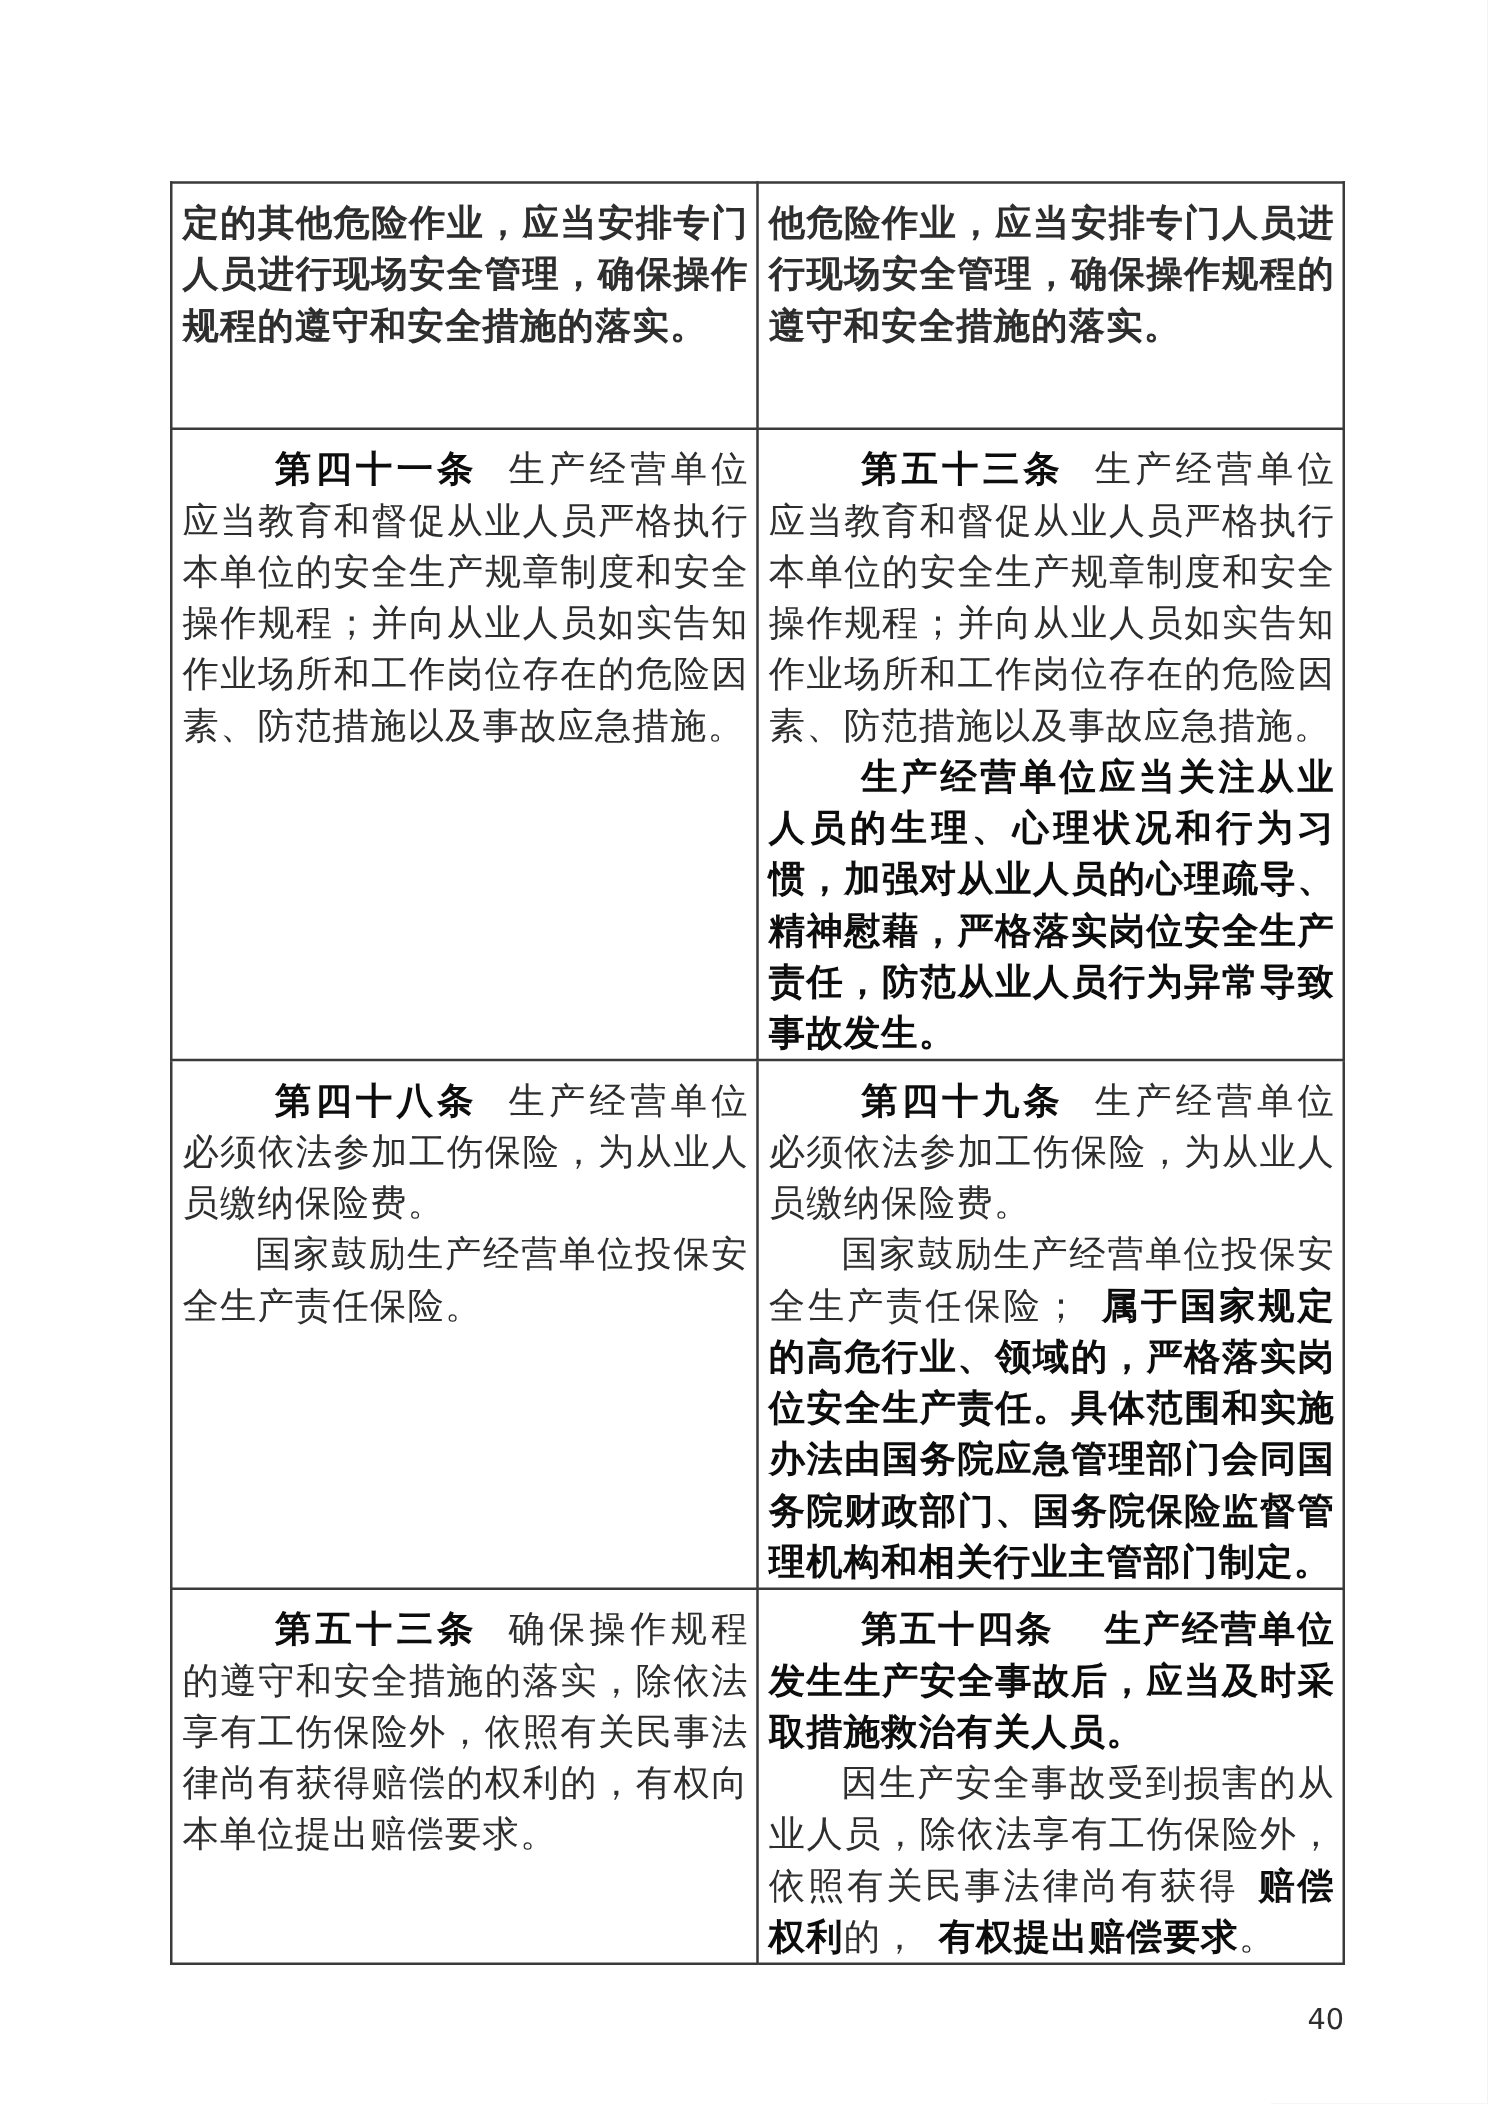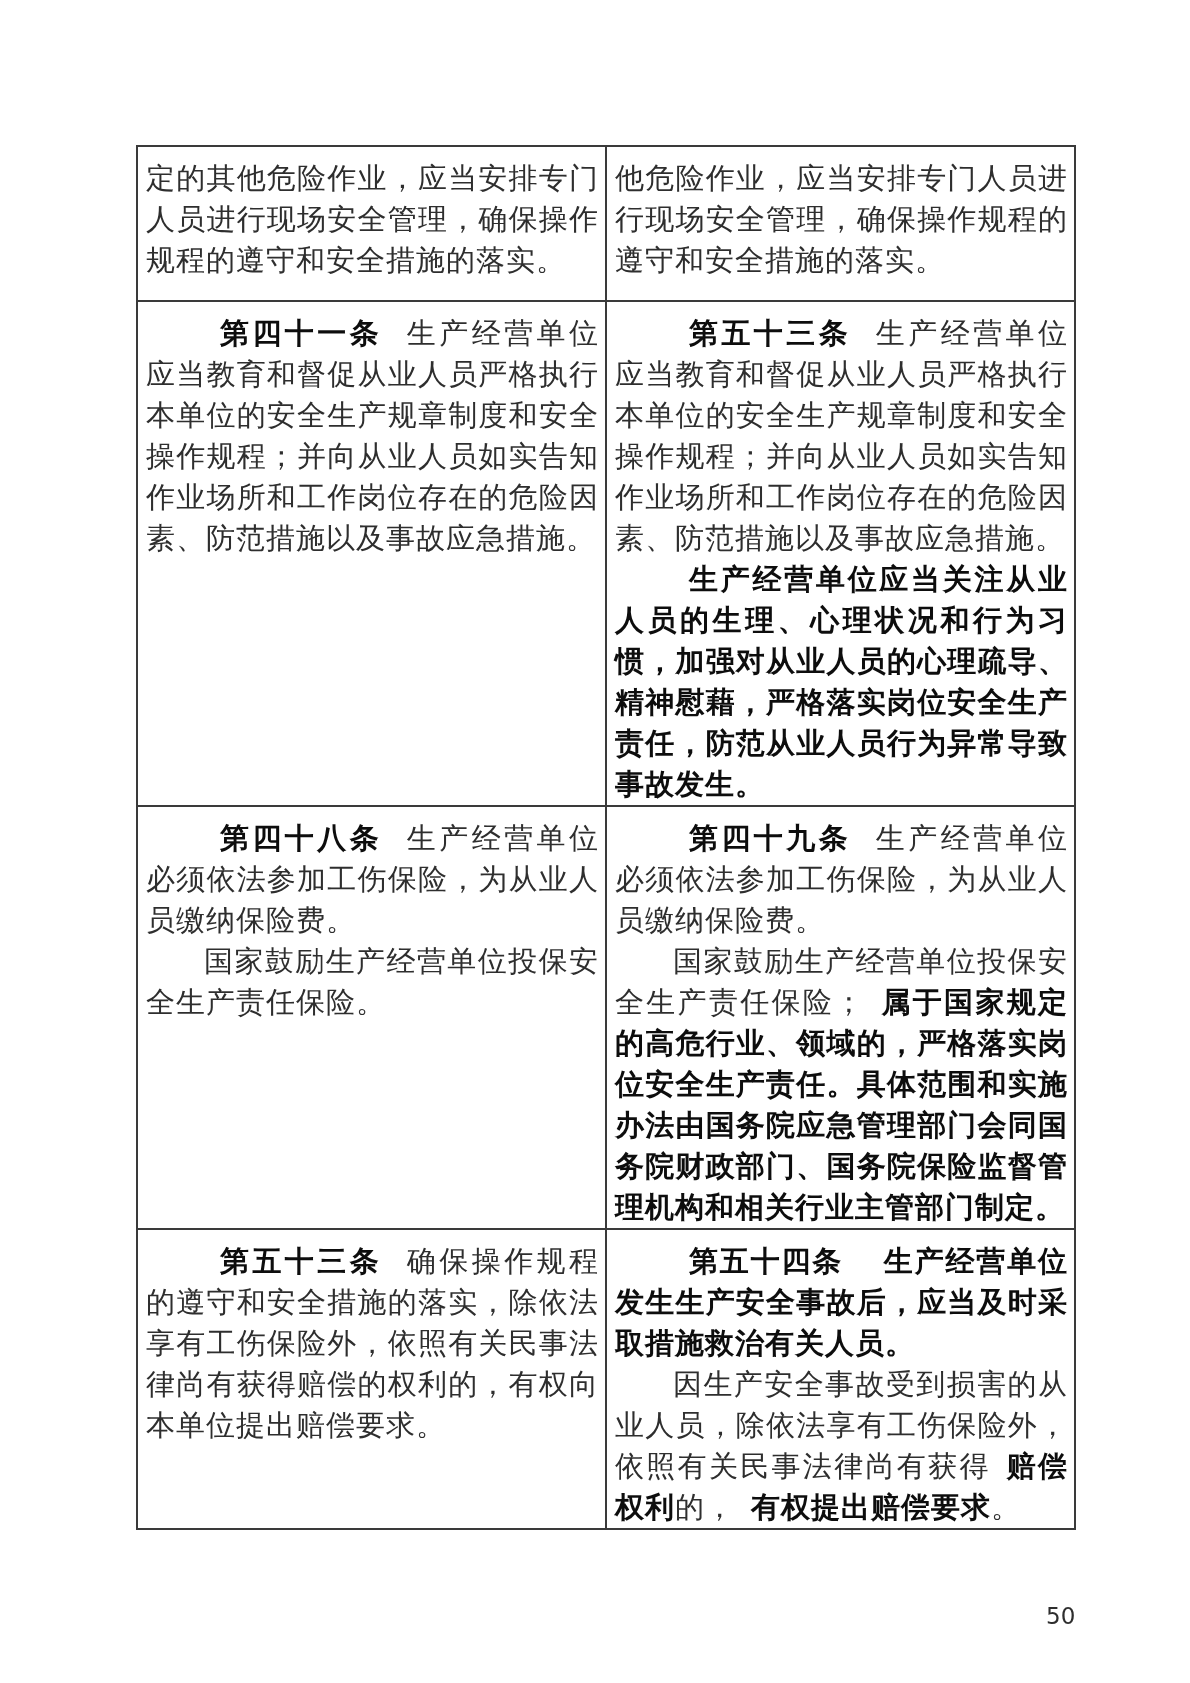--- a/index.html
+++ b/index.html
@@ -36,21 +36,21 @@
     vertical-align: middle;
     letter-spacing: 2px;
   }
   table.cmp td {
     padding: 11px 6px 0 8px;
     font-size: 29px;
     line-height: 41px;
     text-align: justify;
     letter-spacing: 1px;
   }
-  tr.r1 { height: 155px; }
+  tr.r1 { height: 197px; font-weight: bold; }
   tr.r2 { height: 488px; }
   tr.r3 { height: 412px; padding-left: 10px; }
   tr.r4 { height: 290px; }
   p.para { margin: 0; }
   p.ind { text-indent: 2em; }
   .b {
     font-family: "DejaVu Sans", "Liberation Sans", sans-serif;
     font-weight: 700;
     color: #0d0d0d;
     margin-left: 16px;
@@ -113,15 +113,15 @@
         <p class="para ind"><span class="b art">第五十三条</span><span>确保操作规程的遵守和安全措施的落实，除依法享有工伤保险外，依照有关民事法律尚有获得赔偿的权利的，有权向本单位提出赔偿要求。</span></p>
       </td>
       <td>
         <p class="para ind"><span class="b art">第五十四条</span><span class="b">生产经营单位发生生产安全事故后，应当及时采取措施救治有关人员。</span></p>
         <p class="para ind"><span>因生产安全事故受到损害的从业人员，除依法享有工伤保险外，依照有关民事法律尚有获得</span><span class="b">赔偿权利</span><span>的，</span><span class="b">有权提出赔偿要求</span><span>。</span></p>
       </td>
     </tr>
   </tbody>
     </table>
 
-  <div class="pageno">50</div>
+  <div class="pageno">40</div>
 
 </div>
 
 </body></html>

